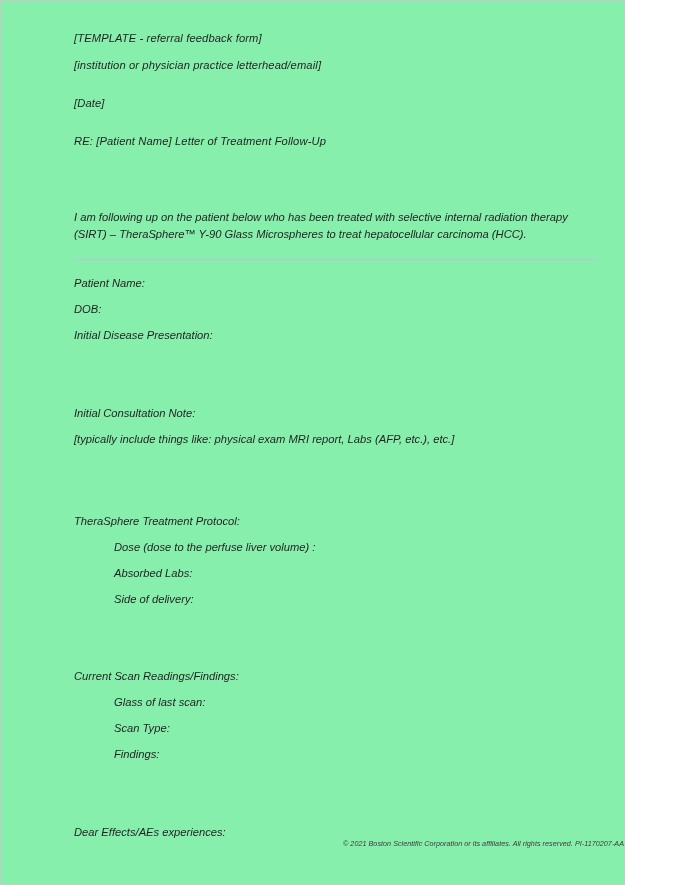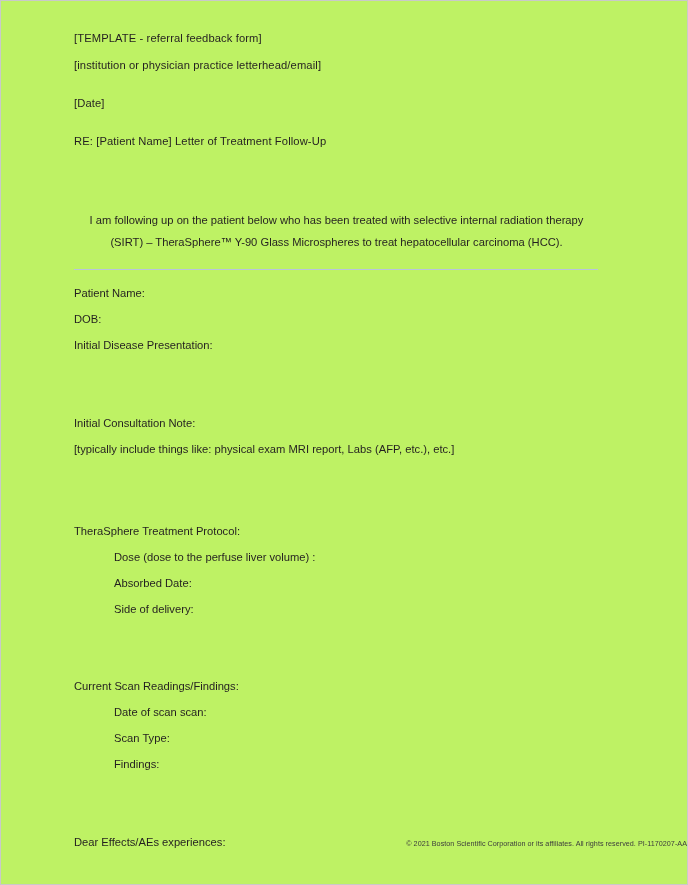--- a/index.html
+++ b/index.html
@@ -7,26 +7,27 @@
     margin: 0;
     padding: 0;
     background: #ffffff;
   }
   body {
     font-family: "Liberation Sans", sans-serif;
     -webkit-font-smoothing: antialiased;
   }
   .page {
     position: relative;
-    width: 688px;
+    width: 625px;
     height: 885px;
-    background: #bef264;
+    background: #86efac;
     border: 1px solid #c9c9c9;
     box-sizing: border-box;
     overflow: hidden;
+    font-style: italic;
   }
   .doc-body {
     position: absolute;
     left: 73px;
     top: 30px;
     width: 525px;
   }
   .line {
     font-size: 11.2px;
     line-height: 15px;
@@ -38,25 +39,24 @@
   .tight {
     margin: 0 0 3px 0;
   }
   .gap-sm { height: 11px; }
   .gap-md { height: 16px; }
   .gap-xl { height: 44px; }
   .gap-xxl { height: 52px; }
 
   .para {
     font-size: 11.2px;
-    line-height: 22px;
+    line-height: 17px;
     color: #231f20;
     width: 525px;
     margin: 0;
-    text-align: center;
   }
   .rule {
     width: 524px;
     height: 0;
     border-top: 1.4px solid #b8c4dd;
     margin: 0;
   }
   .indent {
     padding-left: 40px;
   }
@@ -131,32 +131,32 @@
 
     <div class="gap-xxl"></div>
     <div style="height:15px"></div>
 
     <div class="field">TheraSphere Treatment Protocol:</div>
     <div class="gap-sm"></div>
 
     <div class="field indent">Dose (dose to the perfuse liver volume) :</div>
     <div class="gap-sm"></div>
 
-    <div class="field indent">Absorbed Date:</div>
+    <div class="field indent">Absorbed Labs:</div>
     <div class="gap-sm"></div>
 
     <div class="field indent">Side of delivery:</div>
 
     <div class="gap-xxl"></div>
     <div style="height:10px"></div>
 
     <div class="field">Current Scan Readings/Findings:</div>
     <div class="gap-sm"></div>
 
-    <div class="field indent">Date of scan scan:</div>
+    <div class="field indent">Glass of last scan:</div>
     <div class="gap-sm"></div>
 
     <div class="field indent">Scan Type:</div>
     <div class="gap-sm"></div>
 
     <div class="field indent">Findings:</div>
 
     <div class="gap-xxl"></div>
     <div style="height:11px"></div>
 

